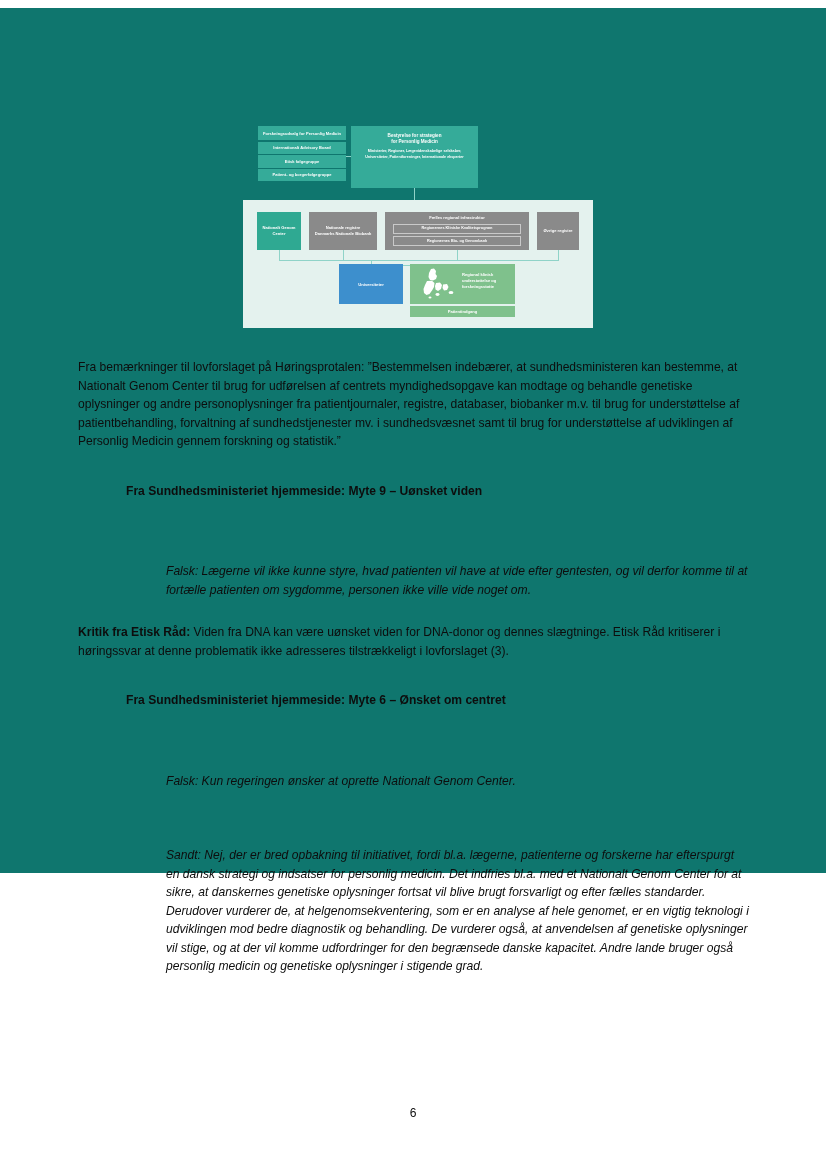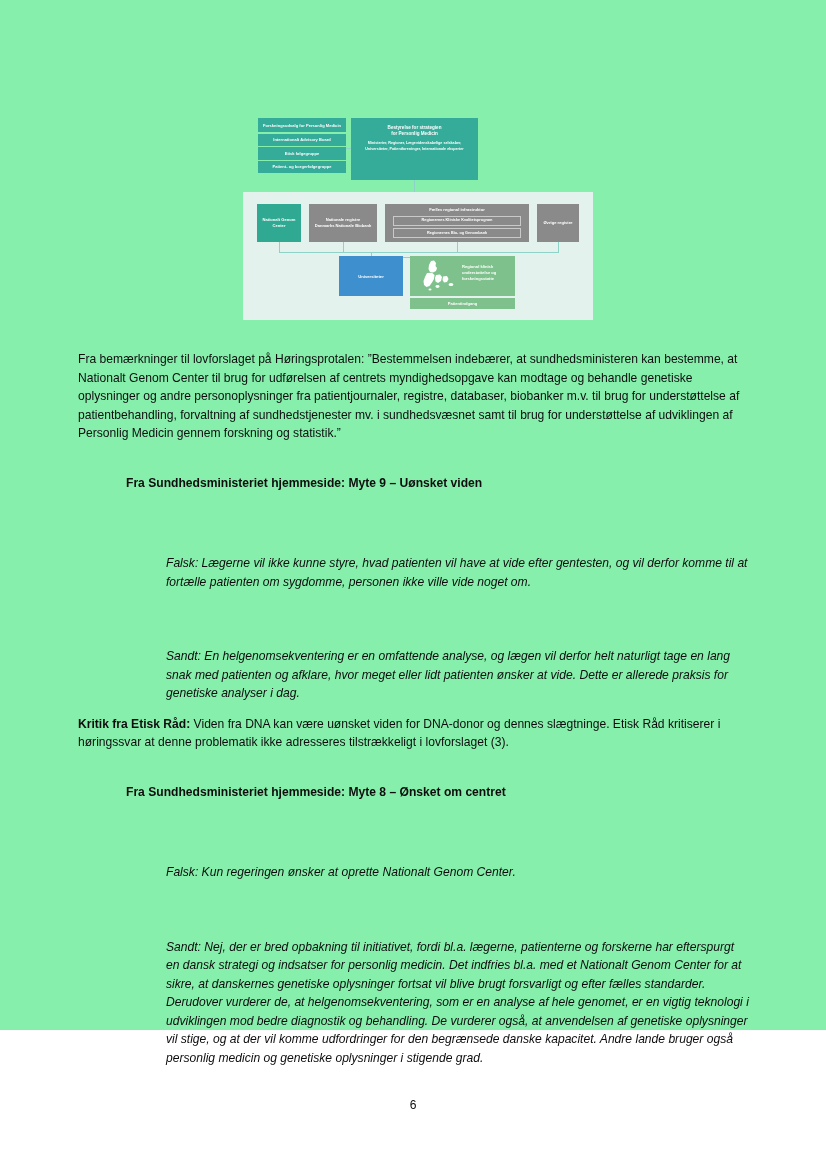--- a/index.html
+++ b/index.html
@@ -11,24 +11,24 @@
     width: 826px;
     height: 1169px;
     font-family: "Liberation Sans", sans-serif;
     color: #111111;
     position: relative;
     overflow: hidden;
   }
 
   .page {
     position: absolute;
-    left: 0; top: 0;
+    left: 0; top: 8px;
     width: 826px;
-    height: 1030px;
-    background: #86efac;
+    height: 865px;
+    background: #0f766e;
   }
 
   
   .figure {
     position: absolute;
     left: 243px;
     top: 112px;
     width: 350px;
     height: 210px;
   }
@@ -354,29 +354,28 @@
     <div class="spacer-lg"></div>
 
     <p class="heading">Fra Sundhedsministeriet hjemmeside: Myte 9 – Uønsket viden</p>
 
     <div class="spacer-md"></div>
 
     <p class="indent">Falsk: Lægerne vil ikke kunne styre, hvad patienten vil have at vide efter gentesten, og vil derfor komme til at fortælle patienten om sygdomme, personen ikke ville vide noget om.</p>
 
     <div class="spacer-sm"></div>
 
-    <p class="indent">Sandt: En helgenomsekventering er en omfattende analyse, og lægen vil derfor helt naturligt tage en lang snak med patienten og afklare, hvor meget eller lidt patienten ønsker at vide. Dette er allerede praksis for genetiske analyser i dag.</p>
 
     <div class="spacer-sm"></div>
 
     <p><span class="bold-lead">Kritik fra Etisk Råd:</span><span> Viden fra DNA kan være uønsket viden for DNA-donor og dennes slægtninge. Etisk Råd kritiserer i høringssvar at denne problematik ikke adresseres tilstrækkeligt i lovforslaget (3).</span></p>
 
     <div class="spacer-lg"></div>
 
-    <p class="heading">Fra Sundhedsministeriet hjemmeside: Myte 8 – Ønsket om centret</p>
+    <p class="heading">Fra Sundhedsministeriet hjemmeside: Myte 6 – Ønsket om centret</p>
 
     <div class="spacer-md"></div>
 
     <p class="indent">Falsk: Kun regeringen ønsker at oprette Nationalt Genom Center.</p>
 
     <div class="spacer-sm"></div>
 
     <p class="indent">Sandt: Nej, der er bred opbakning til initiativet, fordi bl.a. lægerne, patienterne og forskerne har efterspurgt en dansk strategi og indsatser for personlig medicin. Det indfries bl.a. med et Nationalt Genom Center for at sikre, at danskernes genetiske oplysninger fortsat vil blive brugt forsvarligt og efter fælles standarder. Derudover vurderer de, at helgenomsekventering, som er en analyse af hele genomet, er en vigtig teknologi i udviklingen mod bedre diagnostik og behandling. De vurderer også, at anvendelsen af genetiske oplysninger vil stige, og at der vil komme udfordringer for den begrænsede danske kapacitet. Andre lande bruger også personlig medicin og genetiske oplysninger i stigende grad.</p>
 
     <div class="spacer-sm"></div>

